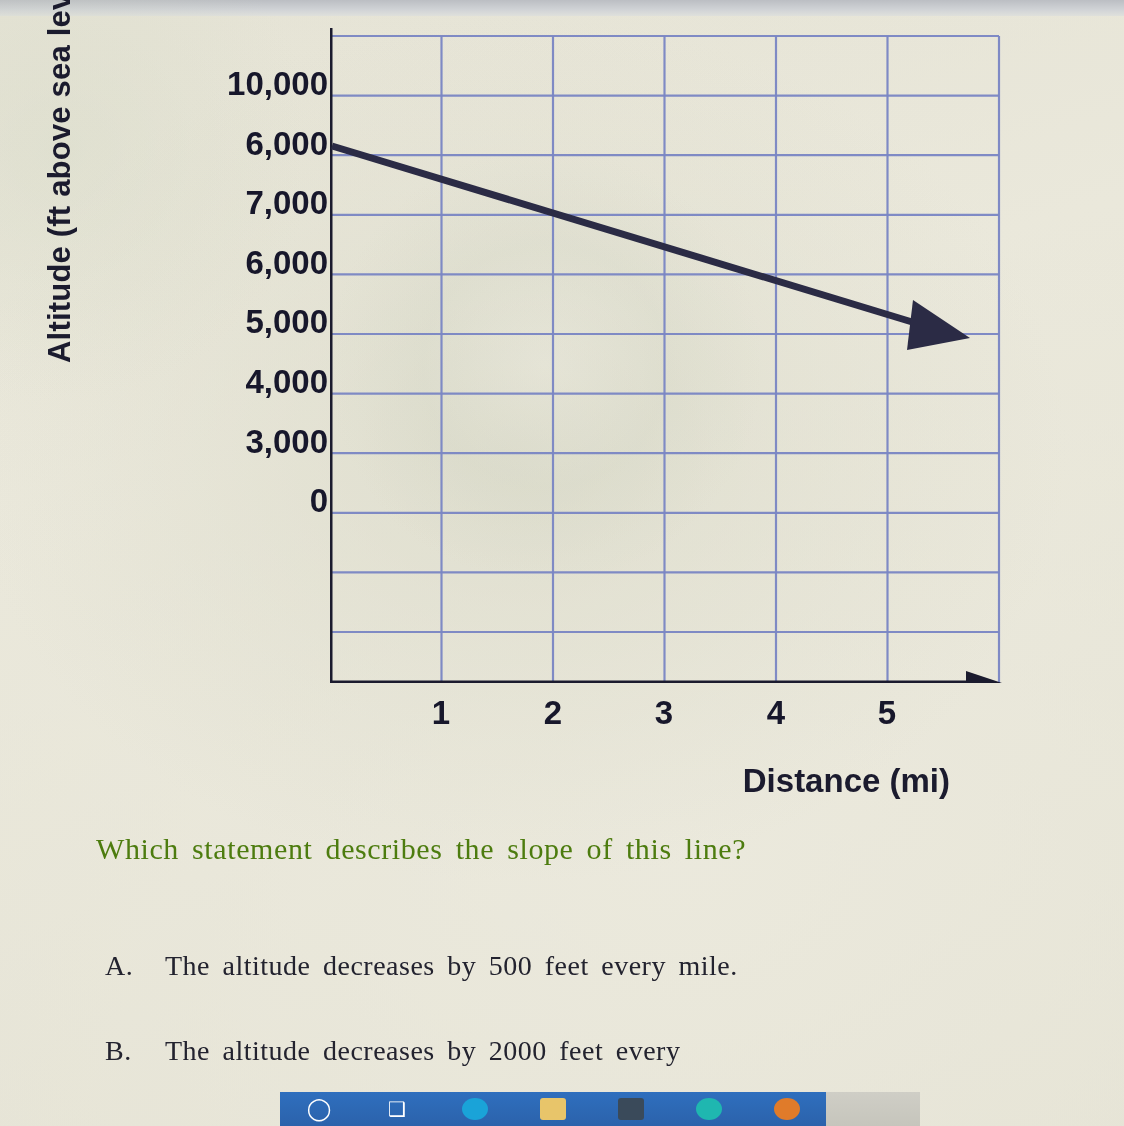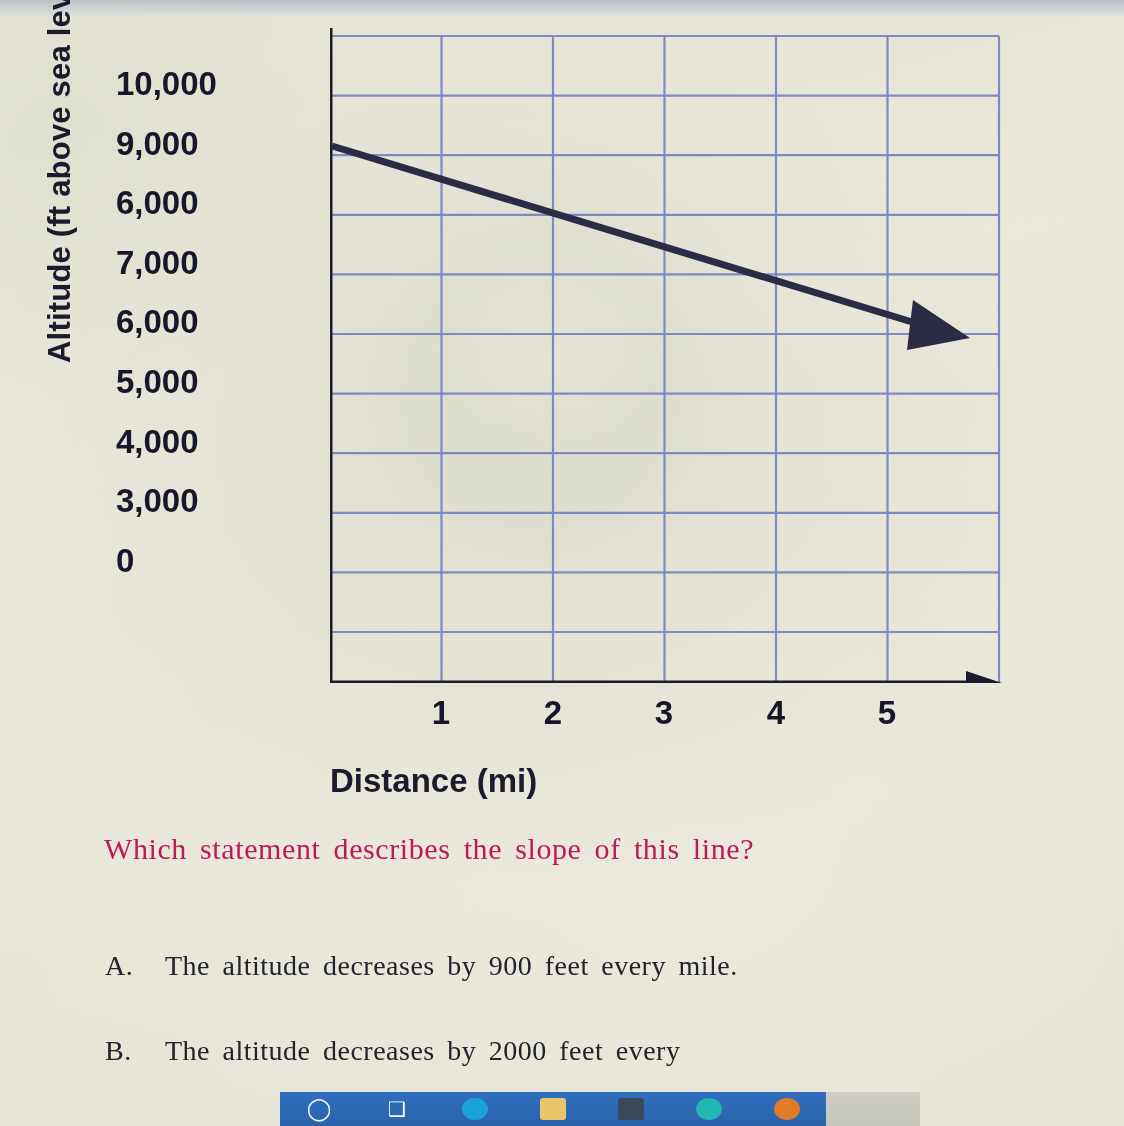--- a/index.html
+++ b/index.html
@@ -58,24 +58,24 @@
     text-align: center;
     transform: rotate(-90deg);
     font-size: 31px;
     font-weight: bold;
     color: #1b1b2e;
     letter-spacing: .2px;
     white-space: nowrap;
   }
   #yticks {
     position: absolute;
-    left: 116px;
+    left: 128px;
     top: 54px;
     width: 200px;
-    text-align: left;
+    text-align: right;
   }
   #yticks div {
     font-size: 33px;
     font-weight: bold;
     color: #17172b;
     line-height: 59.6px;
     height: 59.6px;
   }
   #xticks {
     position: absolute;
@@ -89,45 +89,44 @@
     font-size: 33px;
     font-weight: bold;
     color: #17172b;
     transform: translateX(-50%);
   }
   #xlabel {
     position: absolute;
     left: 330px;
     top: 762px;
     width: 620px;
-    text-align: left;
+    text-align: right;
     font-size: 33px;
     font-weight: bold;
     color: #1b1b2e;
   }
   #plot {
     position: absolute;
     left: 330px;
     top: 28px;
     width: 672px;
     height: 655px;
   }
 
   
   #question {
     position: absolute;
     left: 96px;
     top: 832px;
     width: 950px;
     font-family: "Liberation Serif", serif;
     font-size: 30px;
-    color: #be185d;
+    color: #4d7c0f;
     letter-spacing: .6px;
     word-spacing: 5px;
-    margin-left: 8px;
   }
   .choice {
     position: absolute;
     font-family: "Liberation Serif", serif;
     font-size: 28px;
     color: #23232f;
     letter-spacing: .5px;
     word-spacing: 5px;
     display: flex;
   }
@@ -179,21 +178,20 @@
 <div id="topstrip"></div>
 <div class="glare" id="glare2"></div>
 <div class="glare" id="glare1"></div>
 
 <div id="chart">
 
   <div id="ylabel">Altitude (ft above sea leve</div>
 
   <div id="yticks">
     <div>10,000</div>
-    <div>9,000</div>
     <div>6,000</div>
     <div>7,000</div>
     <div>6,000</div>
     <div>5,000</div>
     <div>4,000</div>
     <div>3,000</div>
     <div>0</div>
   </div>
 
   <svg id="plot" viewBox="0 0 672 655">
@@ -238,21 +236,21 @@
     <span style="left:557px;">5</span>
   </div>
 
   <div id="xlabel">Distance (mi)</div>
 </div>
 
 <div id="question">Which statement describes the slope of this line?</div>
 
 <div class="choice" id="choiceA">
   <span class="lbl">A.</span>
-  <span>The altitude decreases by 900 feet every mile.</span>
+  <span>The altitude decreases by 500 feet every mile.</span>
 </div>
 
 <div class="choice" id="choiceB">
   <span class="lbl">B.</span>
   <span>The altitude decreases by 2000 feet every</span>
 </div>
 
 <div id="taskbar">
   <div class="tb-item" id="tb-cortana">◯</div>
   <div class="tb-item" id="tb-taskview">❑</div>

